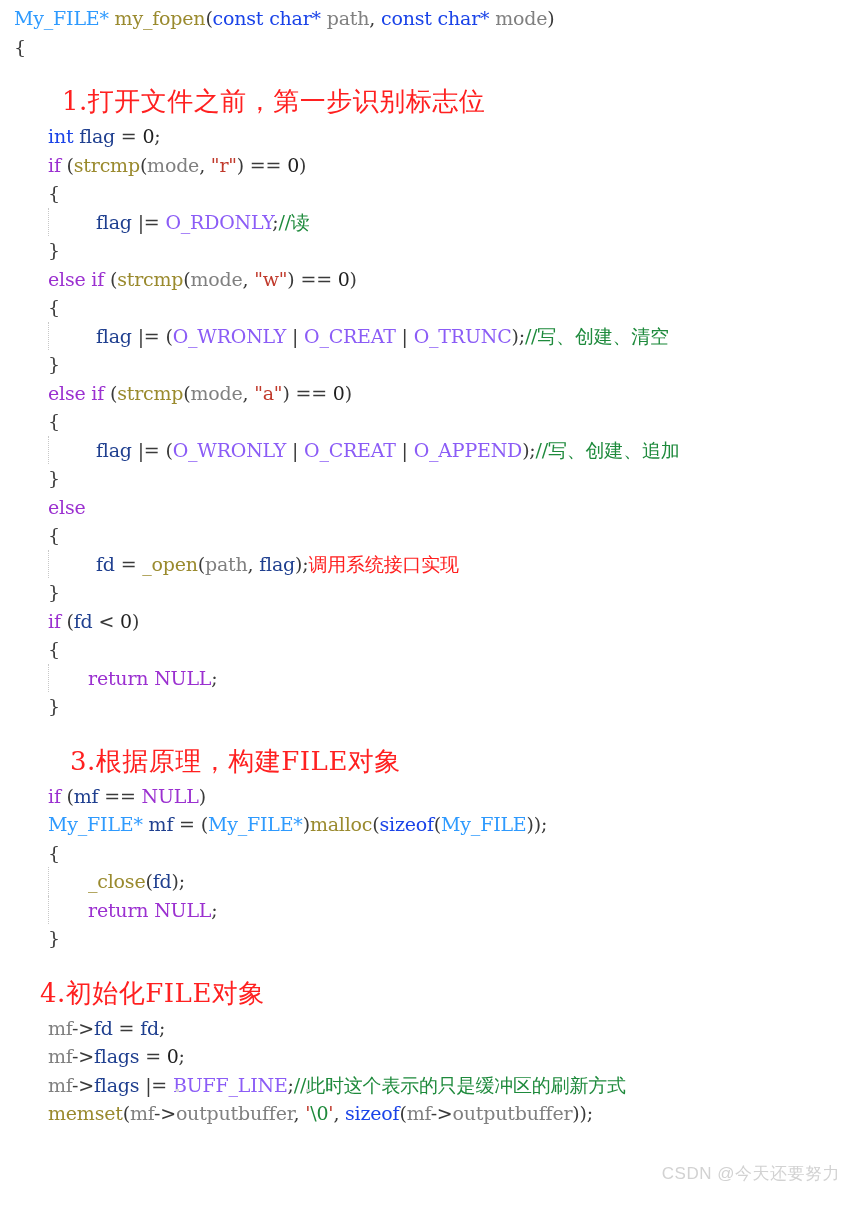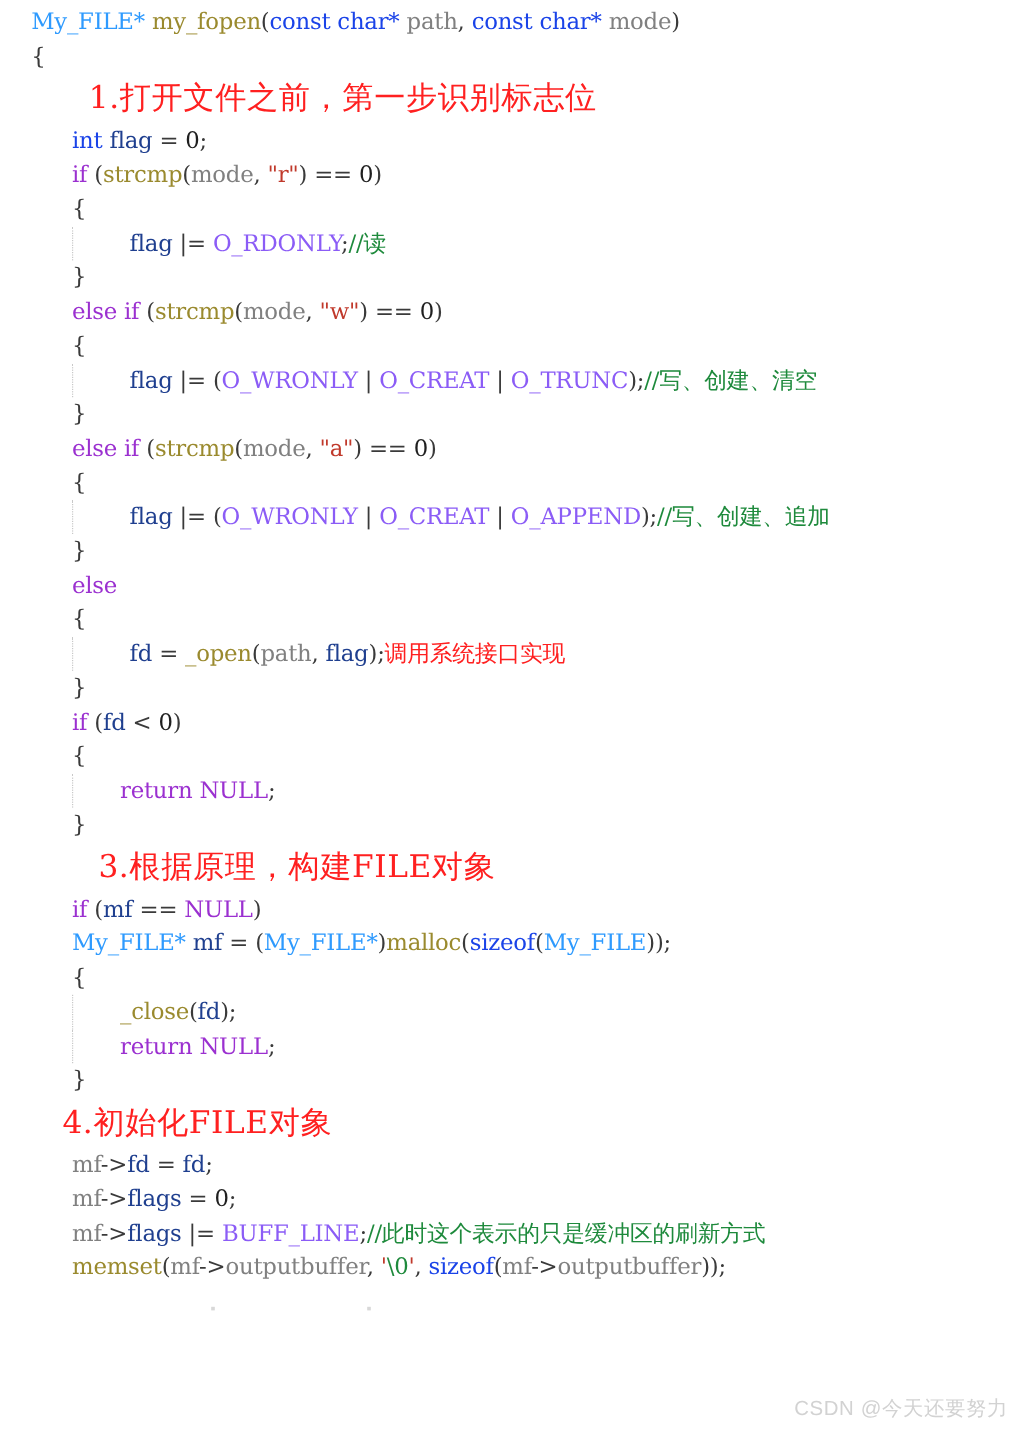--- a/index.html
+++ b/index.html
@@ -5,21 +5,21 @@
   html,body{margin:0;padding:0;}
   body{
     width:862px;height:1207px;
     background:#ffffff;
     font-family:"DejaVu Serif", serif;
     overflow:hidden;
     position:relative;
   }
   #code{
     position:absolute;
-    left:12px;top:0;
+    left:0;top:0;
     width:720px;
     padding:4px 0 0 0;
   }
   .line{
     position:relative;
     height:28.5px;
     line-height:28.5px;
     white-space:pre;
     font-size:19px;
     font-family:"DejaVu Serif", serif;
@@ -43,21 +43,21 @@
   .cmt{color:#1e8a3c;}      
   .esc{color:#1e8a3c;}      
 
   
   .note{
     color:#ff2020;
     font-size:26px;
     font-family:"DejaVu Serif", serif;
     letter-spacing:0.5px;
   }
-  .note-line{height:42px;line-height:42px;}
+  .note-line{height:42px;line-height:42px;margin-top:19px;}
   .note-inline{color:#ff2020;font-size:19px;}
 
   
   .guide{
     position:absolute;
     width:1px;
     border-left:1px dotted #c8c8c8;
     top:0;bottom:0;
   }
   .guide-block{position:relative;}

